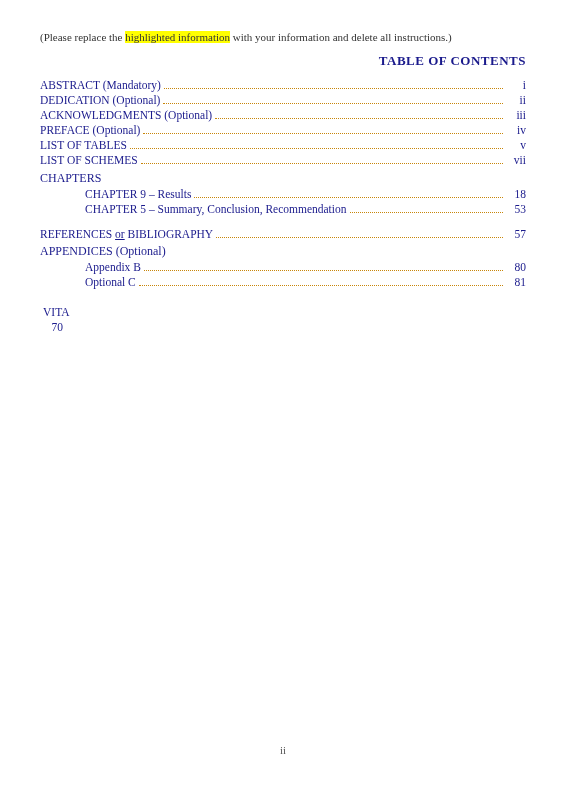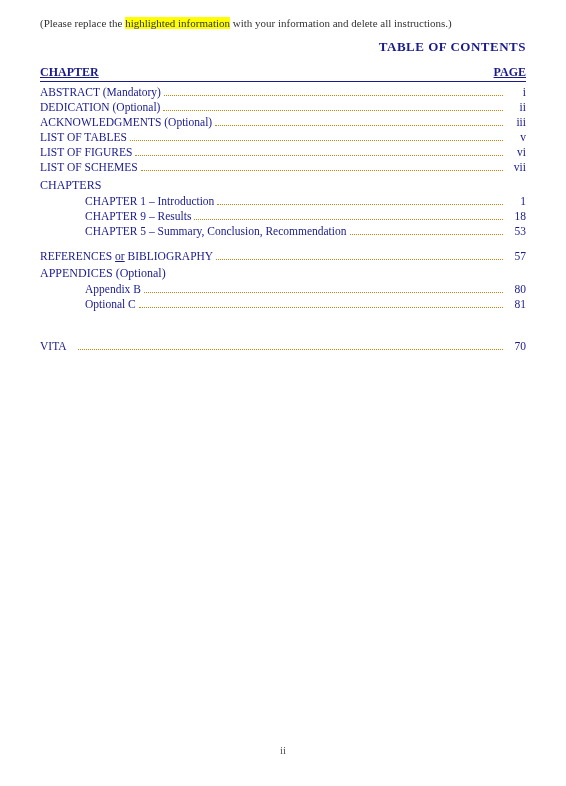--- a/index.html
+++ b/index.html
@@ -11,21 +11,21 @@
       align-items: center;
       min-height: 100vh;
       font-family: "Times New Roman", Times, serif;
     }
 
     .page {
       width: 566px;
       height: 786px;
       background: #fff;
       position: relative;
-      padding: 16px 40px 30px 40px;
+      padding: 30px 40px 30px 40px;
       overflow: hidden;
       display: flex;
       flex-direction: column;
     }
 
     .instruction {
       font-size: 11px;
       color: #333;
       line-height: 1.4;
       margin-bottom: 8px;
@@ -147,69 +147,60 @@
 
 <div class="page">
   <div class="instruction">
     <span>(Please replace the </span><span class="highlight">highlighted information</span><span> with your information and delete all instructions.)</span>
   </div>
 
   <div class="title">TABLE OF CONTENTS</div>
 
   <div class="toc-container">
 
-    <div class="header-row">
-      <span class="header-chapter">CHAPTER</span>
-      <span class="header-page">PAGE</span>
-    </div>
 
     <div class="toc-row">
       <span class="toc-label">ABSTRACT (Mandatory)</span>
       <span class="toc-dots"></span>
       <span class="toc-page">i</span>
     </div>
 
     <div class="toc-row">
       <span class="toc-label">DEDICATION (Optional)</span>
       <span class="toc-dots"></span>
       <span class="toc-page">ii</span>
     </div>
 
     <div class="toc-row">
       <span class="toc-label">ACKNOWLEDGMENTS (Optional)</span>
       <span class="toc-dots"></span>
       <span class="toc-page">iii</span>
     </div>
 
+    <div class="toc-row">
+      <span class="toc-label">PREFACE (Optional)</span>
+      <span class="toc-dots"></span>
+      <span class="toc-page">iv</span>
+    </div>
 
     <div class="toc-row">
       <span class="toc-label">LIST OF TABLES</span>
       <span class="toc-dots"></span>
       <span class="toc-page">v</span>
     </div>
 
-    <div class="toc-row">
-      <span class="toc-label">LIST OF FIGURES</span>
-      <span class="toc-dots"></span>
-      <span class="toc-page">vi</span>
-    </div>
 
     <div class="toc-row">
       <span class="toc-label">LIST OF SCHEMES</span>
       <span class="toc-dots"></span>
       <span class="toc-page">vii</span>
     </div>
 
     <div class="section-header" style="margin-top:5px;">CHAPTERS</div>
 
-    <div class="toc-row indented">
-      <span class="toc-label">CHAPTER 1 – Introduction</span>
-      <span class="toc-dots"></span>
-      <span class="toc-page">1</span>
-    </div>
 
 
     <div class="toc-row indented">
       <span class="toc-label">CHAPTER 9 – Results</span>
       <span class="toc-dots"></span>
       <span class="toc-page">18</span>
     </div>
 
 
     <div class="toc-row indented">
@@ -232,21 +223,21 @@
       <span class="toc-dots"></span>
       <span class="toc-page">80</span>
     </div>
 
     <div class="toc-row indented-2">
       <span class="toc-label">Optional C</span>
       <span class="toc-dots"></span>
       <span class="toc-page">81</span>
     </div>
 
-    <div class="vita-row" style="margin-top:30px;">
+    <div class="vita-row" style="margin-top:18px;flex-direction:column;">
       <span class="vita-label">VITA</span>
       <span class="toc-dots"></span>
       <span class="toc-page">70</span>
     </div>
 
   </div>
 
   <div class="page-footer">ii</div>
 </div>
 

